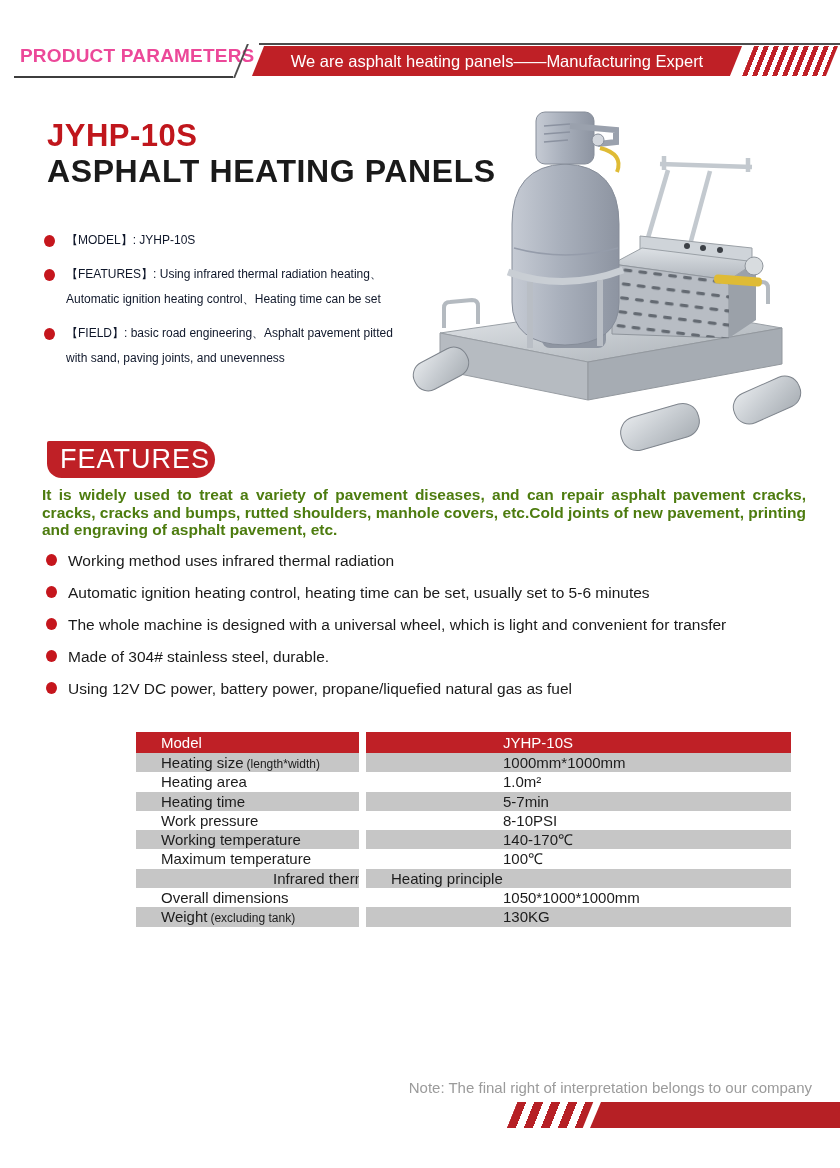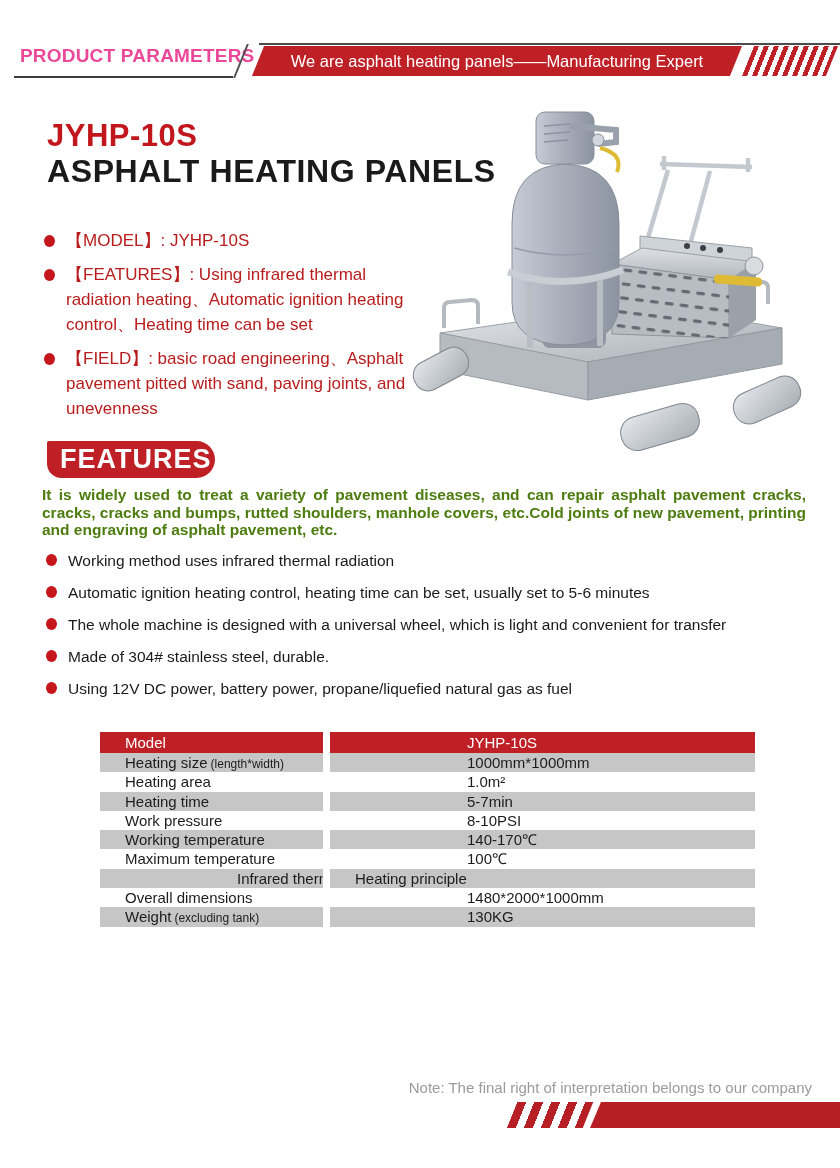--- a/index.html
+++ b/index.html
@@ -14,34 +14,34 @@
   .hdr-slant { position:absolute; left:240px; top:44px; width:2px; height:34px; background:#4c4c4c; transform:skewX(-22deg); }
   .hdr-topline { position:absolute; left:259px; top:43px; width:581px; height:2px; background:#4c4c4c; }
   .hdr-banner { position:absolute; left:258px; top:46px; width:478px; height:30px; background:#bf2026; transform:skewX(-22deg); }
   .hdr-banner .txt { transform:skewX(22deg); display:block; width:100%; text-align:center; line-height:30px; color:#fff; font-size:16.5px; white-space:nowrap; }
   .hdr-stripes { position:absolute; left:748px; top:46px; width:84px; height:30px; transform:skewX(-22deg);
     background:repeating-linear-gradient(90deg,#bf2026 0 5px,transparent 5px 10px); }
   
   .model-title { position:absolute; left:47px; top:118px; font-size:31px; font-weight:700; color:#c0161c; letter-spacing:.5px; }
   .model-sub { position:absolute; left:47px; top:153px; font-size:32px; font-weight:600; color:#1a1a1a; letter-spacing:.6px; white-space:nowrap; }
   .spec-bullets { position:absolute; left:44px; top:228px; width:372px; list-style:none; }
-  .spec-bullets li { position:relative; padding-left:22px; margin-bottom:9px; font-size:17px; line-height:25px; color:#b91c1c; }
+  .spec-bullets li { position:relative; padding-left:22px; margin-bottom:9px; font-size:12px; line-height:25px; color:#0f172a; }
   .dot { position:absolute; left:0; width:11px; height:12px; border-radius:50%; background:#c5161d; }
   .spec-bullets .dot { top:7px; }
   .photo-wrap { position:absolute; left:402px; top:96px; width:425px; height:358px; }
   
   .feat-badge { position:absolute; left:47px; top:441px; width:168px; height:37px; background:#bf2026;
-    border-radius:2px 19px 19px 15px; color:#fff; font-size:27px; font-weight:700; line-height:36px; padding-left:13px; letter-spacing:1px; }
+    border-radius:2px 19px 19px 15px; color:#fff; font-size:27px; font-weight:400; line-height:36px; padding-left:13px; letter-spacing:1px; }
   .feat-intro { position:absolute; left:42px; top:486px; width:764px; font-size:15.5px; font-weight:700; line-height:17.6px; color:#4d7c0f; text-align:justify; }
   .feat-list { position:absolute; left:46px; top:551px; width:770px; list-style:none; }
   .feat-list li { position:relative; padding-left:22px; margin-bottom:13px; font-size:15.5px; line-height:19px; color:#1a1a1a; white-space:nowrap; }
   .feat-list .dot { top:3px; }
   
   .spec-table { position:absolute; left:100px; top:732px; width:655px; }
-  .t-row { display:grid; grid-template-columns:223px 425px; column-gap:7px; }
+  .t-row { display:grid; grid-template-columns:223px 425px; column-gap:7px;margin-left:36px; }
   .t-row .cell { overflow:hidden; white-space:nowrap; }
   .t-row.header .cell { height:21px; line-height:21px; background:#bf2026; color:#fff; font-size:15px; }
   .t-row:not(.header) .cell { height:19.3px; line-height:19.3px; font-size:15px; color:#1c1c1c; }
   .t-row:nth-child(even):not(.header) .cell { background:#c6c6c6; }
   .cell.label { padding-left:25px; }
   .cell.value { padding-left:137px; }
   .cell .note { font-size:12px; margin-left:3px; }
   
   .foot-note { position:absolute; right:28px; top:1079px; font-size:15px; color:#9b9b9b; white-space:nowrap; }
   .foot-stripes { position:absolute; left:512px; top:1102px; width:76px; height:26px; transform:skewX(-22deg);
@@ -189,21 +189,21 @@
     <div class="t-row">
       <div class="cell label"><span>Maximum temperature</span><span class="note"></span></div>
       <div class="cell value">100℃</div>
     </div>
     <div class="t-row">
       <div class="cell value">Infrared thermal radiation</div>
       <div class="cell label"><span>Heating principle</span><span class="note"></span></div>
     </div>
     <div class="t-row">
       <div class="cell label"><span>Overall dimensions</span><span class="note"></span></div>
-      <div class="cell value">1480*2000*1000mm</div>
+      <div class="cell value">1050*1000*1000mm</div>
     </div>
     <div class="t-row">
       <div class="cell label"><span>Weight</span><span class="note">(excluding tank)</span></div>
       <div class="cell value">130KG</div>
     </div>
   </div>
 
   <div class="foot-note">Note: The final right of interpretation belongs to our company</div>
   <div class="foot-stripes"></div>
   <div class="foot-bar"></div>

